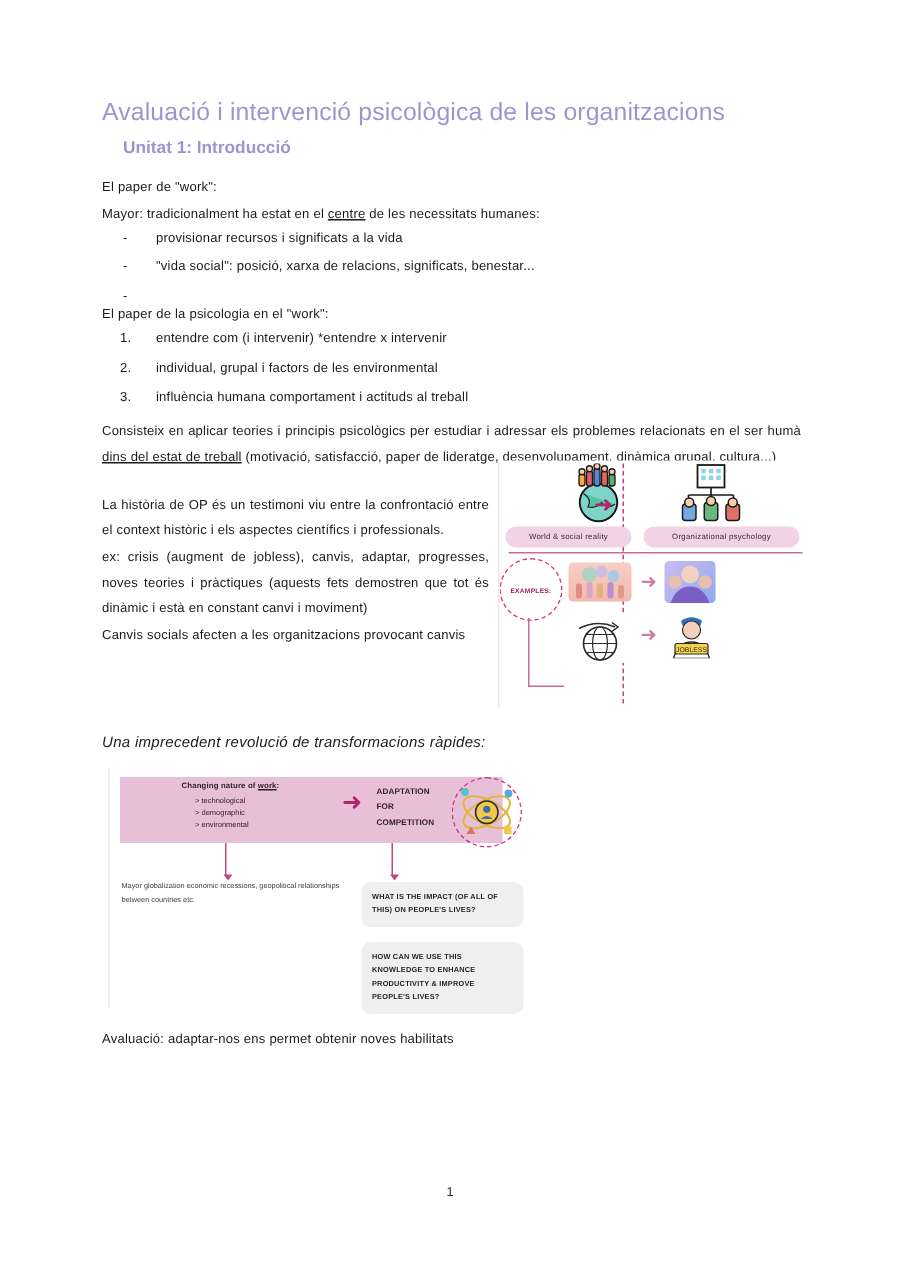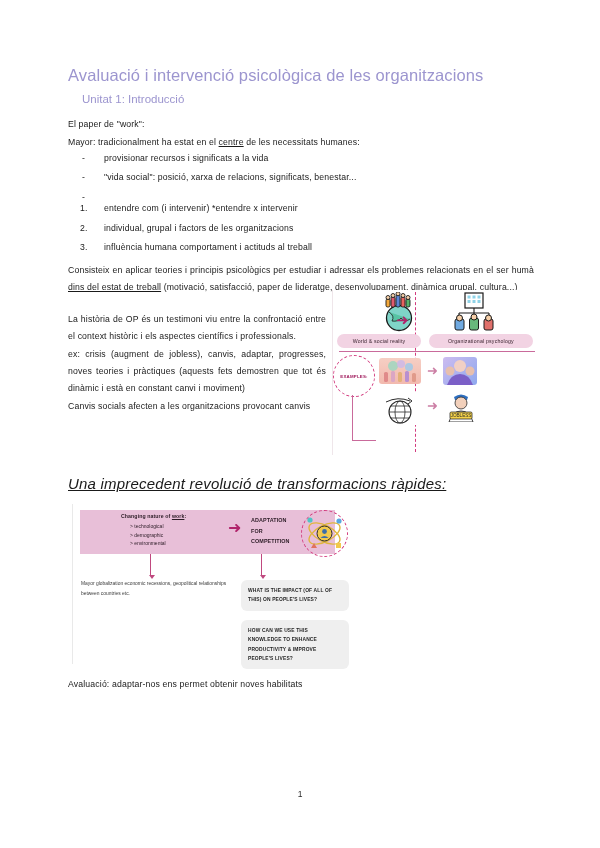--- a/index.html
+++ b/index.html
@@ -34,21 +34,21 @@
     font-size: 16.5px;
     color: #9c95cf;
     font-weight: 400;
     letter-spacing: 0.1px;
     margin: 0 0 7px 0;
     line-height: 1.2;
   }
   .doc-subtitle {
     font-size: 11.5px;
     color: #9c95cf;
-    font-weight: normal;
+    font-weight: bold;
     margin: 0 0 9px 14px;
     line-height: 1.2;
   }
 
   
   .para {
     font-size: 8.7px;
     line-height: 1.95;
     margin: 0 0 1px 0;
     text-align: justify;
@@ -196,22 +196,21 @@
   }
   .bldg-icon {
     position: absolute;
     left: 118px; top: 2px;
     width: 46px; height: 40px;
   }
 
   
   .lead-italic {
     font-style: italic;
-    font-size: 15px;
-    text-decoration: underline;
+    font-size: 10px;
     letter-spacing: .2px;
     margin: 14px 0 6px 0;
   }
 
   
   .fig2 {
     position: relative;
     width: 278px;
     height: 160px;
     margin-left: 4px;
@@ -337,24 +336,25 @@
     <p class="para nojust"><span>Mayor: tradicionalment ha estat en el </span><span class="u">centre</span><span> de les necessitats humanes:</span></p>
 
     <ul class="dash-list">
       <li><span class="mk">-</span><span>provisionar recursos i significats a la vida</span></li>
       <li><span class="mk">-</span><span>"vida social": posició, xarxa de relacions, significats, benestar...</span></li>
       <li><span class="mk">-</span></li>
     </ul>
 
     <div class="spacer-sm"></div>
 
+    <p class="para nojust">El paper de la psicologia en el  "work":</p>
 
     <ol class="num-list">
       <li><span class="mk">1.</span><span>entendre com (i intervenir) *entendre x intervenir</span></li>
-      <li><span class="mk">2.</span><span>individual, grupal i factors de les organitzacions</span></li>
+      <li><span class="mk">2.</span><span>individual, grupal i factors de les environmental</span></li>
       <li><span class="mk">3.</span><span>influència humana comportament i actituds al treball</span></li>
     </ol>
 
     <p class="para"><span>Consisteix en aplicar teories i principis psicològics per estudiar i adressar els problemes relacionats en el ser humà </span><span class="u">dins del estat de treball</span><span> (motivació, satisfacció, paper de lideratge, desenvolupament, dinàmica grupal, cultura...)</span></p>
 
     <div class="cols">
       <div class="col-text">
         <div class="spacer-sm"></div>
         <p class="para">La història de OP és un testimoni viu entre la confrontació entre el context històric i els aspectes científics i professionals.</p>
         <p class="para">ex: crisis (augment de jobless), canvis, adaptar, progresses, noves teories i pràctiques (aquests fets demostren que tot és dinàmic i està en constant canvi i moviment)</p>

